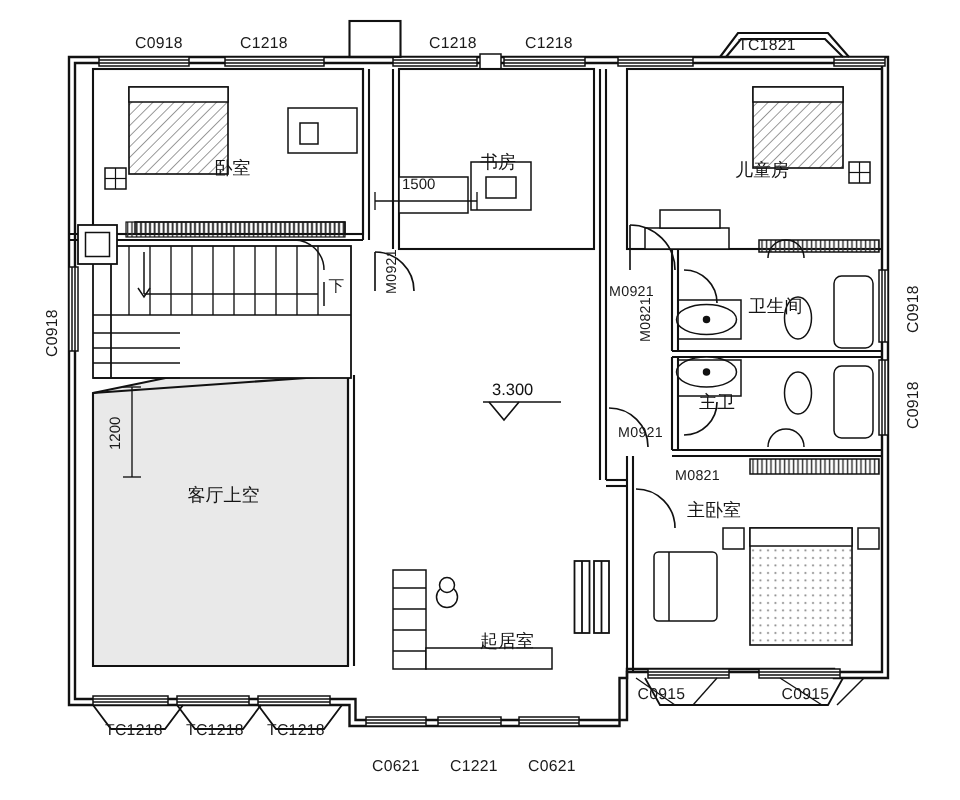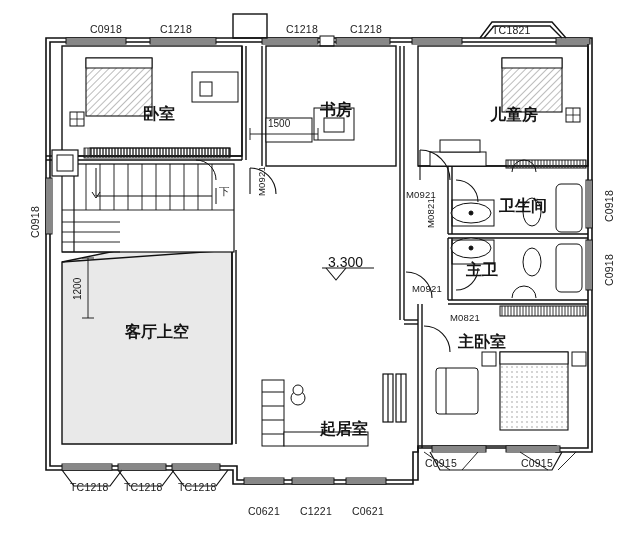--- a/index.html
+++ b/index.html
@@ -10,26 +10,26 @@
   }
   #stage{position:absolute;left:0;top:0;width:640px;height:533px;}
   svg#plan{position:absolute;left:0;top:0;width:640px;height:533px;}
   .lbl{
     position:absolute;font-size:10.5px;letter-spacing:.2px;
     color:#1a1a1a;white-space:nowrap;line-height:1;
   }
   .lbl.small{font-size:9.5px;}
   .lbl.vert{transform:rotate(-90deg);transform-origin:left top;}
   .room{
-    position:absolute;font-size:16px;color:#141414;white-space:nowrap;
-    font-family:"DejaVu Sans","Liberation Sans",sans-serif;line-height:1;font-weight:bold;
+    position:absolute;font-size:12px;color:#141414;white-space:nowrap;
+    font-family:"DejaVu Sans","Liberation Sans",sans-serif;line-height:1;
   }
   .dim{position:absolute;font-size:10px;color:#1a1a1a;white-space:nowrap;}
   .dim.vert{transform:rotate(-90deg);transform-origin:left top;}
-  .elev{position:absolute;font-size:14px;color:#111;white-space:nowrap;}
+  .elev{position:absolute;font-size:11px;color:#111;white-space:nowrap;}
   #watermark{
     position:absolute;left:170px;top:222px;
     font-size:58px;font-weight:700;letter-spacing:8px;
     color:#e8362f;opacity:.88;white-space:nowrap;
     font-family:"DejaVu Sans","Liberation Sans",sans-serif;
     pointer-events:none;
   }
 </style>
 </head>
 <body>

